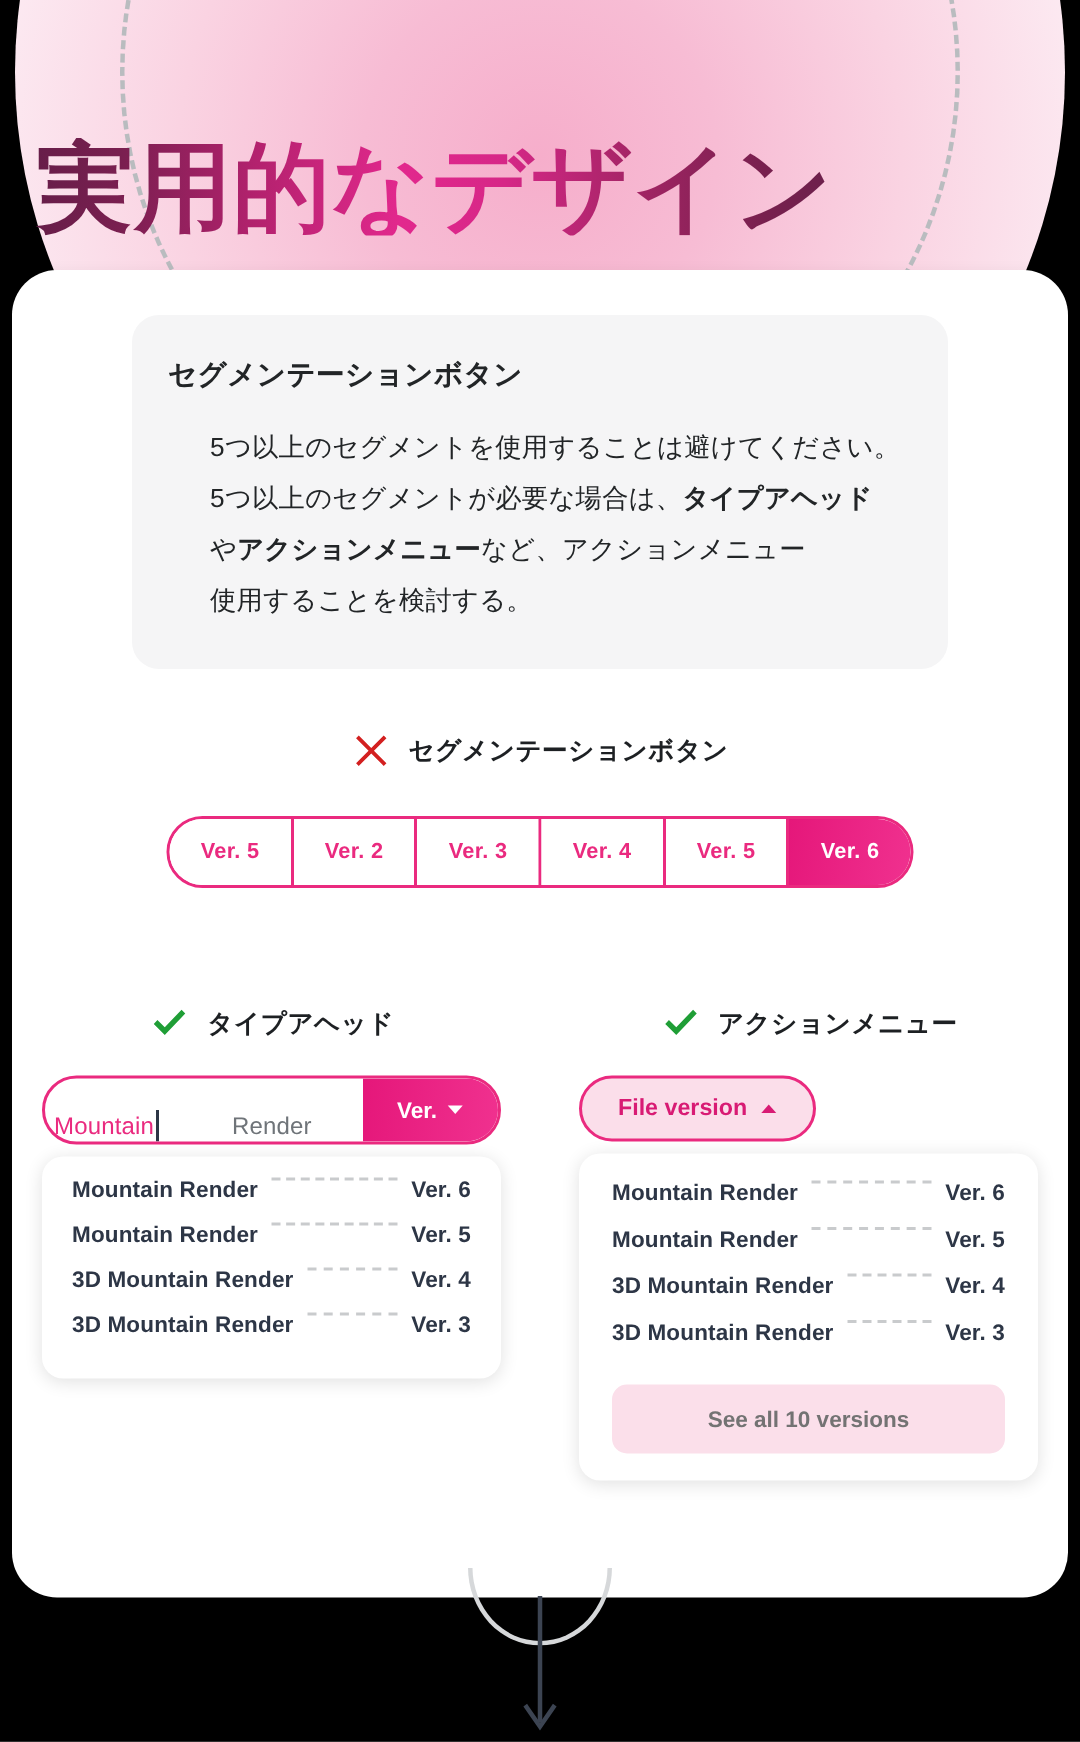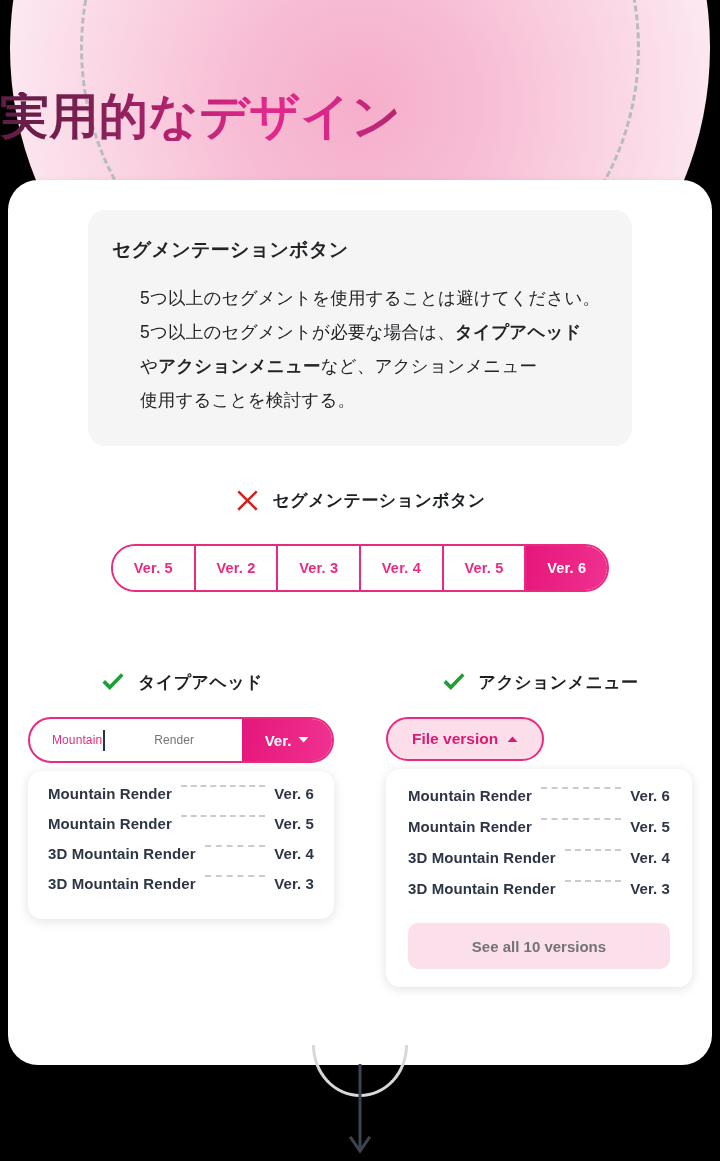--- a/index.html
+++ b/index.html
@@ -46,21 +46,22 @@
     height: 560px;
     border-radius: 50%;
     border: 3px dashed #b9bcbf;
   }
 
   .hero-title {
     position: absolute;
     left: 0;
     top: 92px;
     width: 580px;
-    font-size: 49px;
+    text-align: center;
+    font-size: 65px;
     font-weight: 700;
     letter-spacing: 0.5px;
     line-height: 1;
     background: linear-gradient(90deg,
        #5f1d46 0%,
        #7a1f50 14%,
        #b5226f 30%,
        #e2288d 46%,
        #d62787 58%,
        #a02463 74%,
@@ -209,23 +210,23 @@
     height: 46px;
     border: 2px solid #ea2a7f;
     border-radius: 23px;
     overflow: hidden;
     background: #ffffff;
   }
 
   .typeahead .ta-text {
     flex: 1 1 auto;
     display: flex;
-    align-items: center;
-    padding-left: 22px;
-    font-size: 12px;
+    align-items: flex-end;
+    padding-left: 6px;
+    font-size: 16px;
     letter-spacing: 0.1px;
   }
 
   .ta-typed { color: #ea2a7f; }
 
   .ta-caret {
     display: inline-block;
     width: 2px;
     height: 21px;
     background: #2d3646;

